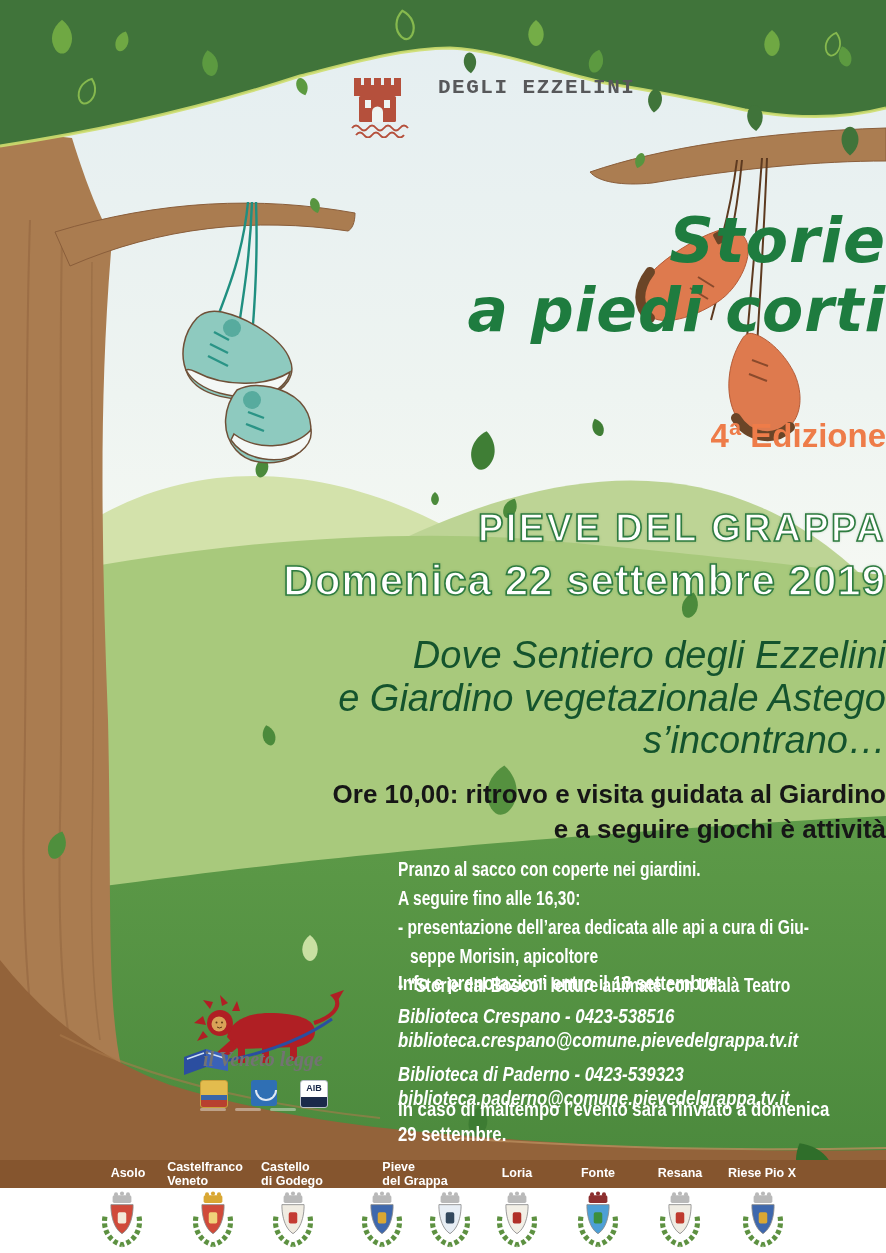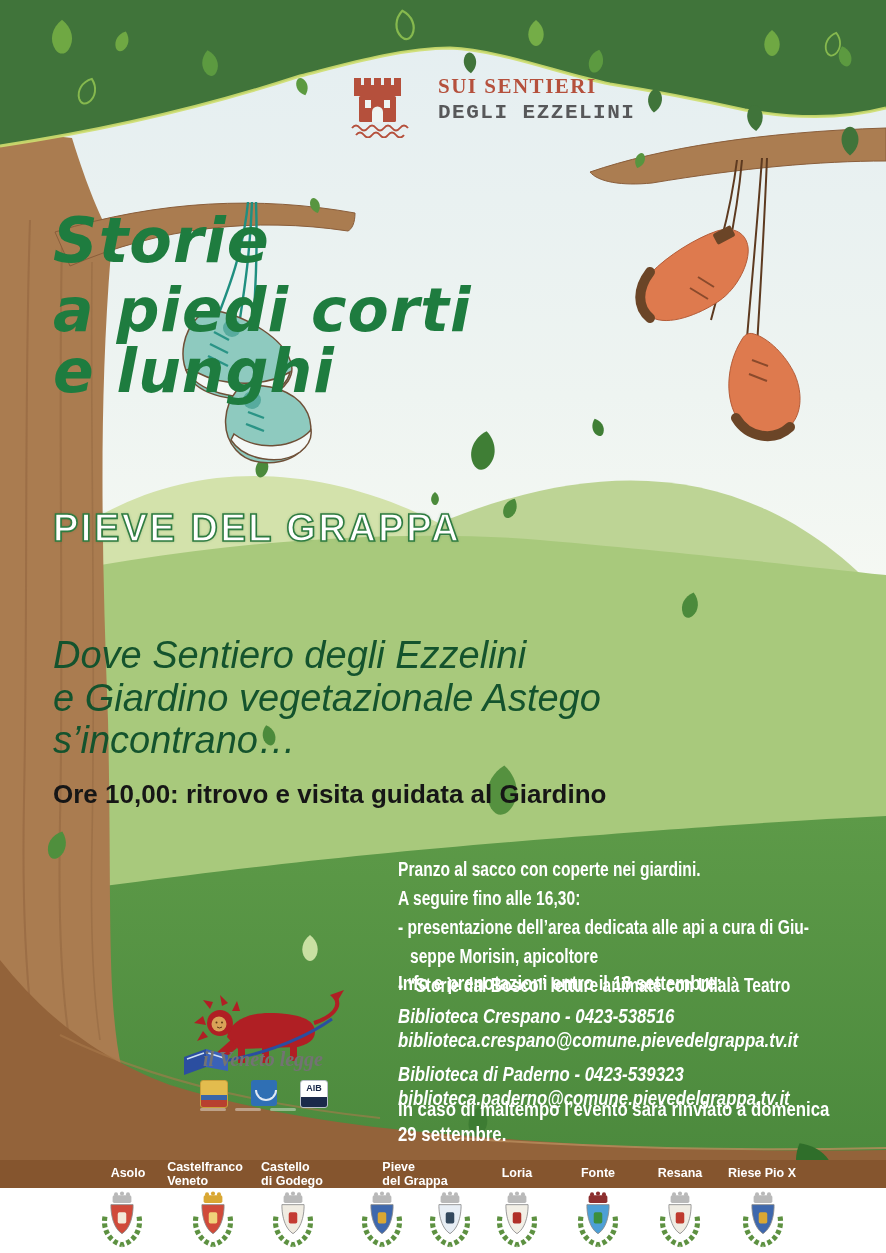--- a/index.html
+++ b/index.html
@@ -1,19 +1,19 @@
 <!DOCTYPE html>
 <html><head>
 <meta charset="utf-8">
 <style>
   html,body{margin:0;padding:0;background:#ffffff;}
   #poster{position:relative;width:886px;height:1253px;margin:0 auto;overflow:hidden;
           font-family:"Liberation Sans",sans-serif;background:#eef4f2;}
   #scene{position:absolute;left:0;top:0;width:886px;height:1253px;}
-  .ctext{position:absolute;left:53px;right:0;text-align:left;line-height:1.05;}
+  .ctext{position:absolute;left:53px;right:0;text-align:right;line-height:1.05;}
   
   #logo{position:absolute;left:350px;top:74px;display:flex;gap:14px;align-items:flex-start;}
   .logo-l1{font-family:"Liberation Serif",serif;font-size:21px;letter-spacing:1.5px;color:#b5503c;font-weight:600;}
   .logo-l2{font-family:Liberation Mono, monospace;font-size:21px;letter-spacing:1.5px;color:#57585a;font-weight:600;margin-top:2px;}
   
   .title{color:#1e7c3f;font-weight:700;font-style:italic;font-family:"DejaVu Sans",sans-serif;letter-spacing:1px;}
   #title1{top:208px;font-size:62px;}
   #title2{top:279px;font-size:60px;}
   #title3{top:340px;font-size:60px;}
   #edition{top:419px;font-size:33px;color:#ee7c49;font-weight:600;}
@@ -196,36 +196,37 @@
         <rect x="44" y="4" width="7" height="9"></rect>
         <rect x="4" y="11" width="47" height="11"></rect>
         <rect x="9" y="22" width="37" height="26" rx="1.5"></rect>
       </g>
       <rect x="15" y="26" width="6" height="8" fill="#eef4f2"></rect>
       <rect x="34" y="26" width="6" height="8" fill="#eef4f2"></rect>
       <path d="M22,48 L22,38 a5.5,5.5 0 0 1 11,0 L33,48 Z" fill="#eef4f2"></path>
       <path d="M2,54 q4,-5 8,0 t8,0 t8,0 t8,0 t8,0 t8,0 t8,0 M6,61 q4,-5 8,0 t8,0 t8,0 t8,0 t8,0 t8,0" stroke="#b5503c" stroke-width="2" fill="none"></path>
     </svg>
     <div>
-      <div class="logo-l1">SUI SENTIERI</div>
       <div class="logo-l2">DEGLI EZZELINI</div>
     </div>
   </div>
 
   <div class="ctext title" id="title1">Storie</div>
   <div class="ctext title" id="title2">a piedi corti</div>
-  <div class="ctext title" id="title3">e lunghi</div>
+  <div class="ctext" id="edition">4ª Edizione</div>
 
   <div class="ctext outline-head" id="place">PIEVE DEL GRAPPA</div>
+  <div class="ctext outline-head" id="date">Domenica 22 settembre 2019</div>
 
   <div class="ctext tagline" id="tag1">Dove Sentiero degli Ezzelini</div>
   <div class="ctext tagline" id="tag3">s’incontrano…</div>
   <div class="ctext tagline" id="tag2">e Giardino vegetazionale Astego</div>
 
   <div class="ctext sched" id="sched1">Ore 10,00: ritrovo e visita guidata al Giardino</div>
+  <div class="ctext sched" id="sched2">e a seguire giochi è attività</div>
 
   <div class="wblock" id="details">
 
   <div class="detail-line">Pranzo al sacco con coperte nei giardini.</div>
       <div class="detail-line">A seguire fino alle 16,30:</div>
       <div class="detail-line">- presentazione dell’area dedicata alle api a cura di Giu-</div>
       <div class="detail-line">seppe Morisin, apicoltore</div>
       <div class="detail-line">- “Storie dal Bosco” letture animate con Ullalà Teatro</div>
     </div>
 

